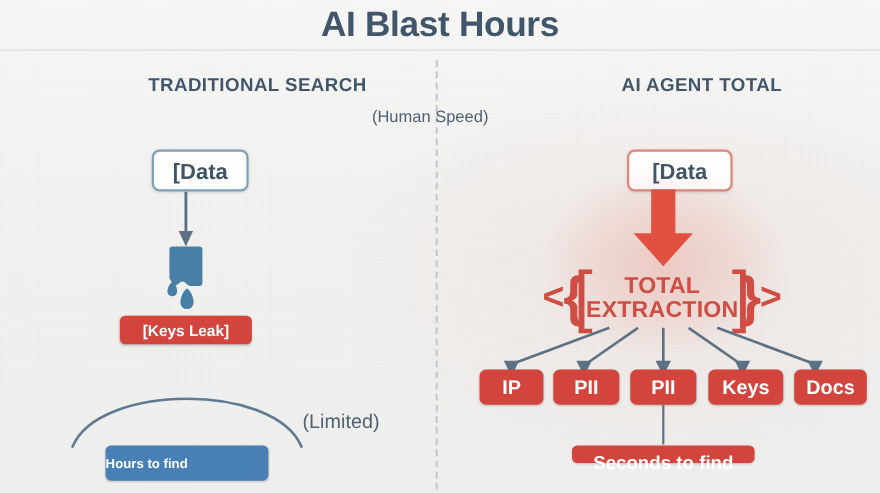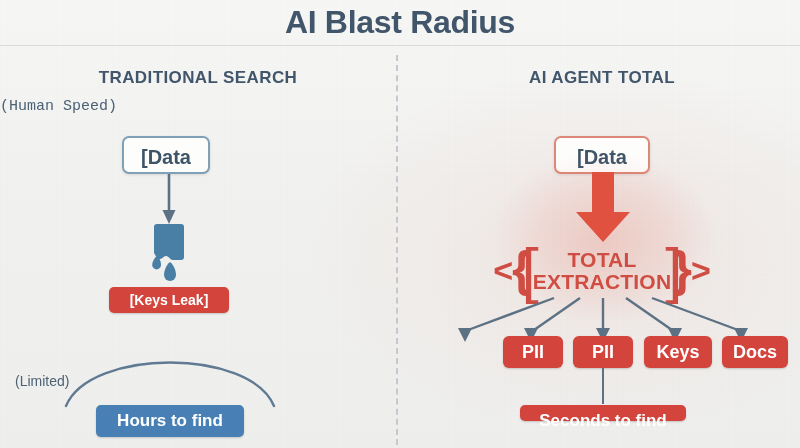--- a/index.html
+++ b/index.html
@@ -65,58 +65,59 @@
     height: 390px;
     border-left: 2px dashed #c3c9cf;
   }
 
   
   .col {
     position: absolute;
     top: 58px;
     width: 396px;
     height: 390px;
+    padding-left: 24px;
   }
   #col-left  { left: 0px; }
   #col-right { left: 404px; width: 396px; }
 
   .col-title {
     position: absolute;
     top: 10px;
     width: 100%;
     text-align: center;
     font-size: 17px;
     font-weight: bold;
     color: #41566b;
     letter-spacing: 0.4px;
   }
   .col-sub {
     position: absolute;
     top: 40px;
     width: 100%;
-    text-align: left;
+    text-align: right;
     font-size: 15px;
     color: #4d6275;
-    font-family: Liberation Mono, monospace;
   }
 
   
   .data-box {
     position: absolute;
     top: 78px;
     height: 38px;
     line-height: 38px;
     text-align: center;
     background: #fdfdfc;
     border-radius: 7px;
     font-size: 20px;
     font-weight: bold;
     color: #3e5568;
     box-shadow: 0 1px 3px rgba(0,0,0,0.10);
     box-sizing: border-box;
+    margin-left: 16px;
   }
   #data-box-left {
     left: 122px;
     width: 88px;
     border: 2px solid #7fa0b6;
   }
   #data-box-right {
     left: 150px;
     width: 96px;
     border: 2px solid #dd8878;
@@ -154,39 +155,38 @@
   }
   #arc-wrap {
     position: absolute;
     left: 60px;
     top: 282px;
     width: 220px;
     height: 70px;
   }
   #limited {
     position: absolute;
-    left: 15px;
+    left: 5px;
     top: 315px;
     width: 340px;
-    text-align: left;
-    font-size: 14px;
+    text-align: right;
+    font-size: 18px;
     color: #4d6275;
   }
   #hours-btn {
     position: absolute;
     left: 96px;
     top: 347px;
     width: 148px;
     height: 32px;
     line-height: 32px;
-    text-align: center;
     background: #4880b5;
     color: #ffffff;
     border-radius: 5px;
-    font-size: 17px;
+    font-size: 12px;
     font-weight: bold;
     box-shadow: 0 1px 2px rgba(0,0,0,0.18);
   }
 
   
   #glow {
     position: absolute;
     left: 90px;
     top: 95px;
     width: 220px;
@@ -286,21 +286,21 @@
     box-shadow: 0 1px 2px rgba(0,0,0,0.18);
   }
 </style>
 </head>
 <body>
 
 <div id="canvas">
 
   <div id="grain"></div>
 
-  <div id="title">AI Blast Radius</div>
+  <div id="title">AI Blast Hours</div>
   <div id="title-rule"></div>
 
   <div id="divider"></div>
 
   <div class="col" id="col-left">
 
     <div class="col-title">TRADITIONAL SEARCH</div>
     <div class="col-sub">(Human Speed)</div>
 
     <div class="data-box" id="data-box-left">[Data</div>
@@ -360,20 +360,21 @@
       </g>
       <g fill="#5d7184">
         <polygon points="61,46 54,32 68,32"></polygon>
         <polygon points="127,46 120,32 134,32"></polygon>
         <polygon points="199,46 192,32 206,32"></polygon>
         <polygon points="271,46 264,32 278,32"></polygon>
         <polygon points="337,46 330,32 344,32"></polygon>
       </g>
     </svg>
 
+    <div class="chip" style="left:32px;  width:58px;">IP</div>
     <div class="chip" style="left:99px;  width:60px;">PII</div>
     <div class="chip" style="left:169px; width:60px;">PII</div>
     <div class="chip" style="left:318px; width:66px;">Docs</div>
     <div class="chip" style="left:240px; width:68px;">Keys</div>
 
     <div id="tail"></div>
 
     <div id="seconds-btn">Seconds to find</div>
   </div>
 

